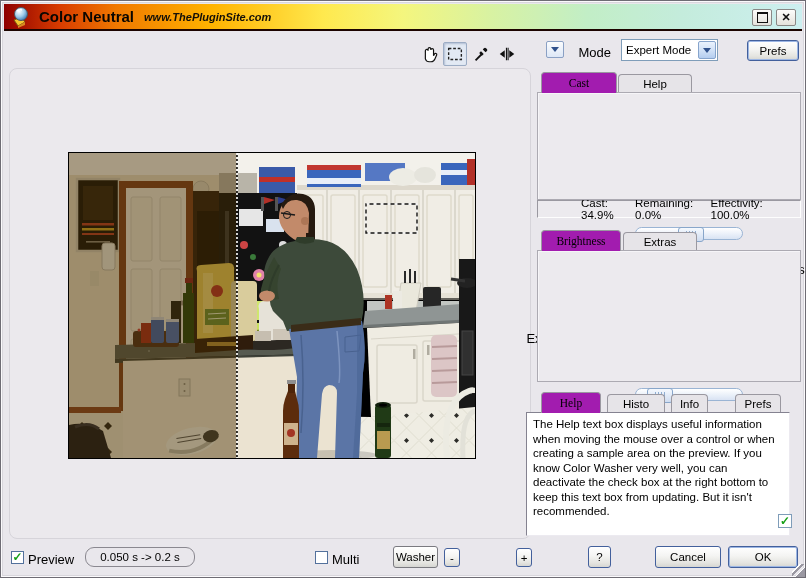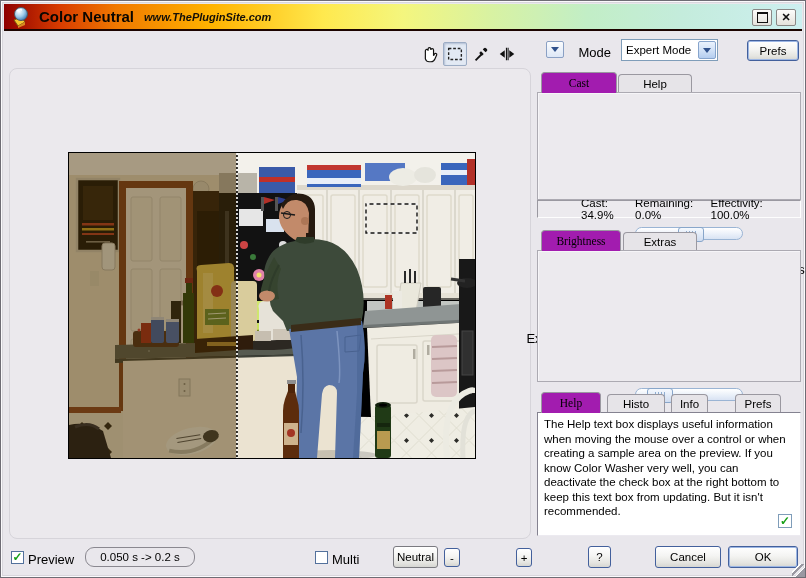--- a/index.html
+++ b/index.html
@@ -553,40 +553,40 @@
 
   <div class="abs xp-check" style="left:625px;top:362px;"></div>
   <div class="abs lbl" style="left:643px;top:363px;">Sat Fix</div>
   <div class="abs xp-check" style="left:687px;top:362px;"></div>
   <div class="abs lbl" style="left:705px;top:363px;">Histo Fix</div>
 
   <div class="abs tab active" style="left:540px;top:391px;width:60px;height:21px;">Help</div>
   <div class="abs tab inactive" style="left:606px;top:393px;width:58px;height:19px;">Histo</div>
   <div class="abs tab inactive" style="left:670px;top:393px;width:37px;height:19px;">Info</div>
   <div class="abs tab inactive" style="left:734px;top:393px;width:46px;height:19px;">Prefs</div>
-  <div class="abs" id="help-box" style="left:536px;top:411px;width:264px;height:124px;">
+  <div class="abs" id="help-box" style="left:525px;top:411px;width:264px;height:124px;">
     <span>The Help text box displays useful information when moving the mouse over a control or when creating a sample area on the preview. If you know Color Washer very well, you can deactivate the check box at the right bottom to keep this text box from updating. But it isn't recommended.</span>
   </div>
   <div class="abs xp-check" style="left:777px;top:513px;width:14px;height:14px;border-color:#7f9db9;z-index:4;">
     <span>✓</span>
   </div>
 
   <div class="abs xp-check" style="left:10px;top:550px;">
       <span>✓</span>
     </div>
   <div class="abs lbl" style="left:27px;top:551px;">Preview</div>
 
   <div class="abs" id="time-box" style="left:84px;top:546px;width:110px;height:20px;">
     <span>0.050 s -&gt; 0.2 s</span>
   </div>
 
   <div class="abs xp-check" style="left:314px;top:550px;"></div>
   <div class="abs lbl" style="left:331px;top:551px;">Multi</div>
 
-  <div class="abs xp-btn" style="left:392px;top:545px;width:45px;height:22px;border-color:#7a7a80;">Neutral</div>
+  <div class="abs xp-btn" style="left:392px;top:545px;width:45px;height:22px;border-color:#7a7a80;">Washer</div>
 
   <div class="abs xp-btn" style="left:443px;top:547px;width:16px;height:19px;">-</div>
 
   <div class="abs xp-btn" style="left:515px;top:547px;width:16px;height:19px;">+</div>
 
   <div class="abs xp-btn" style="left:587px;top:545px;width:23px;height:22px;">?</div>
   <div class="abs xp-btn" style="left:654px;top:545px;width:66px;height:22px;">Cancel</div>
   <div class="abs xp-btn default" style="left:727px;top:545px;width:70px;height:22px;">OK</div>
 
   <div class="abs" id="grip" style="left:791px;top:563px;"></div>

